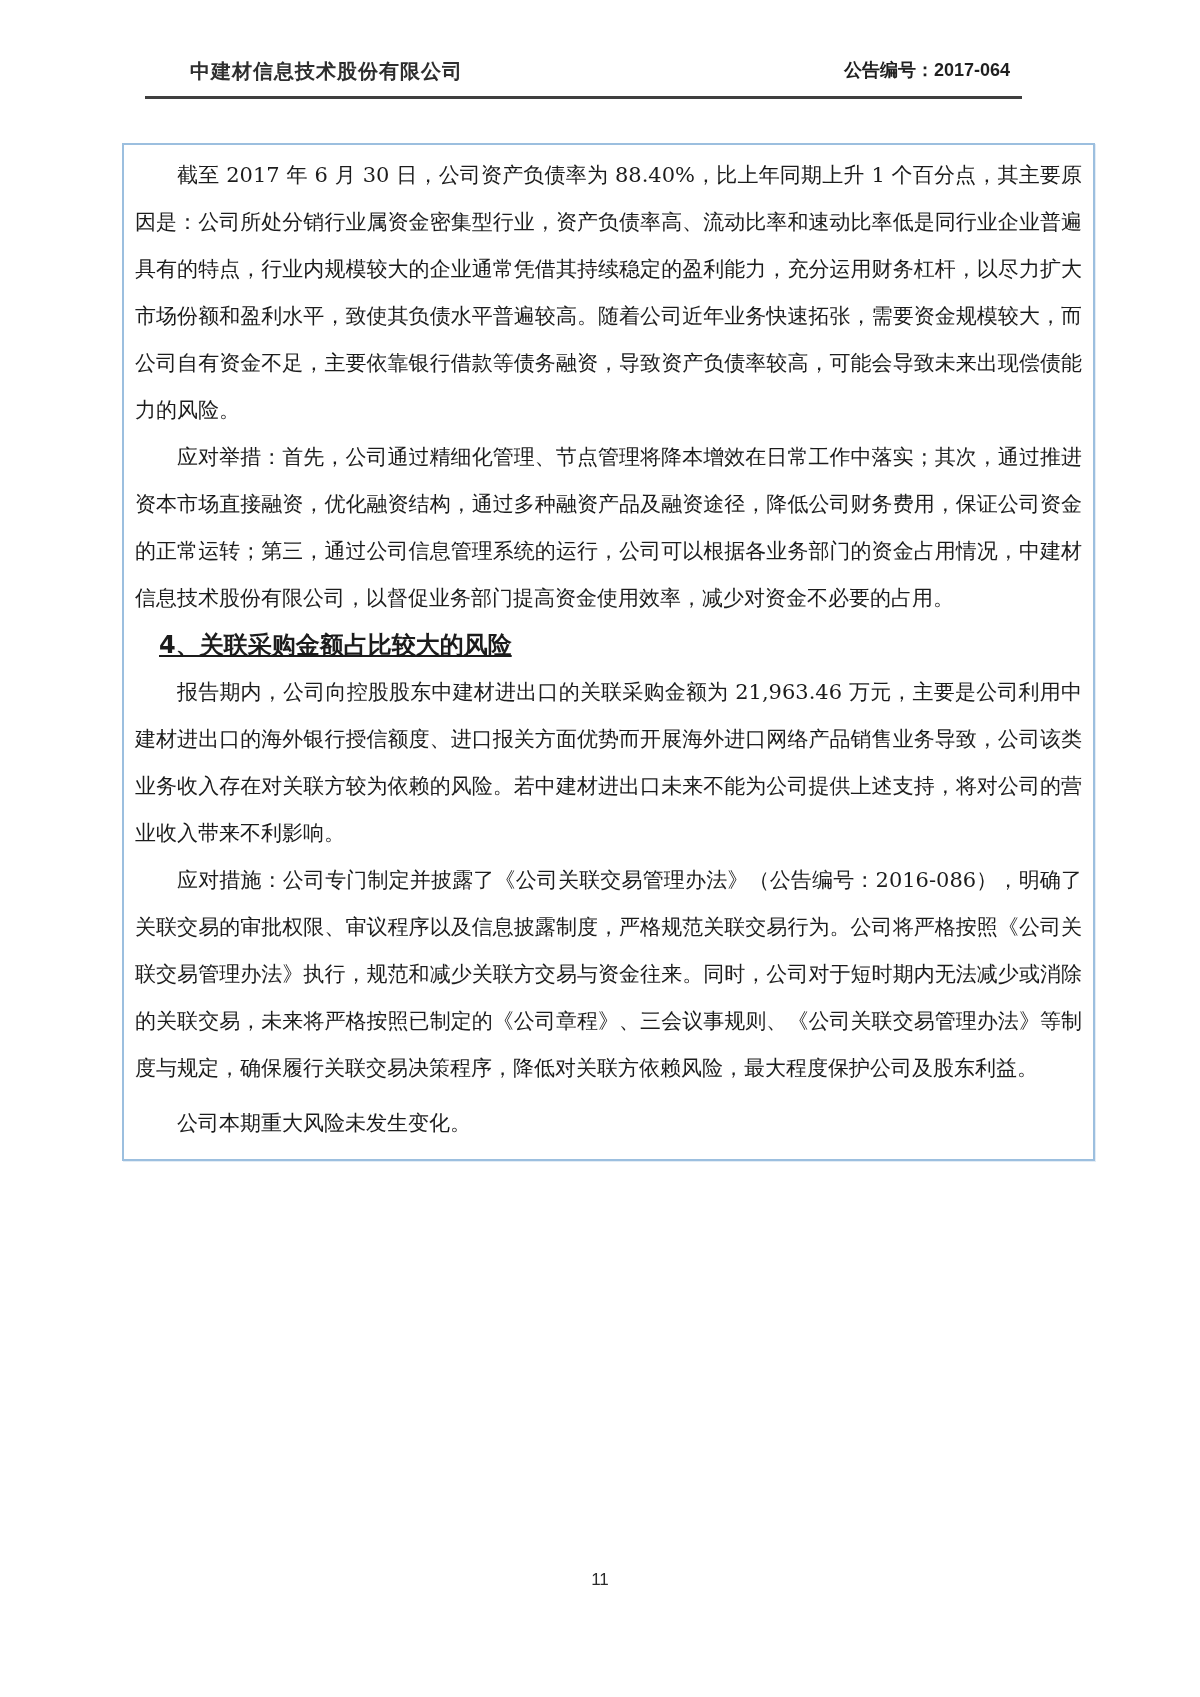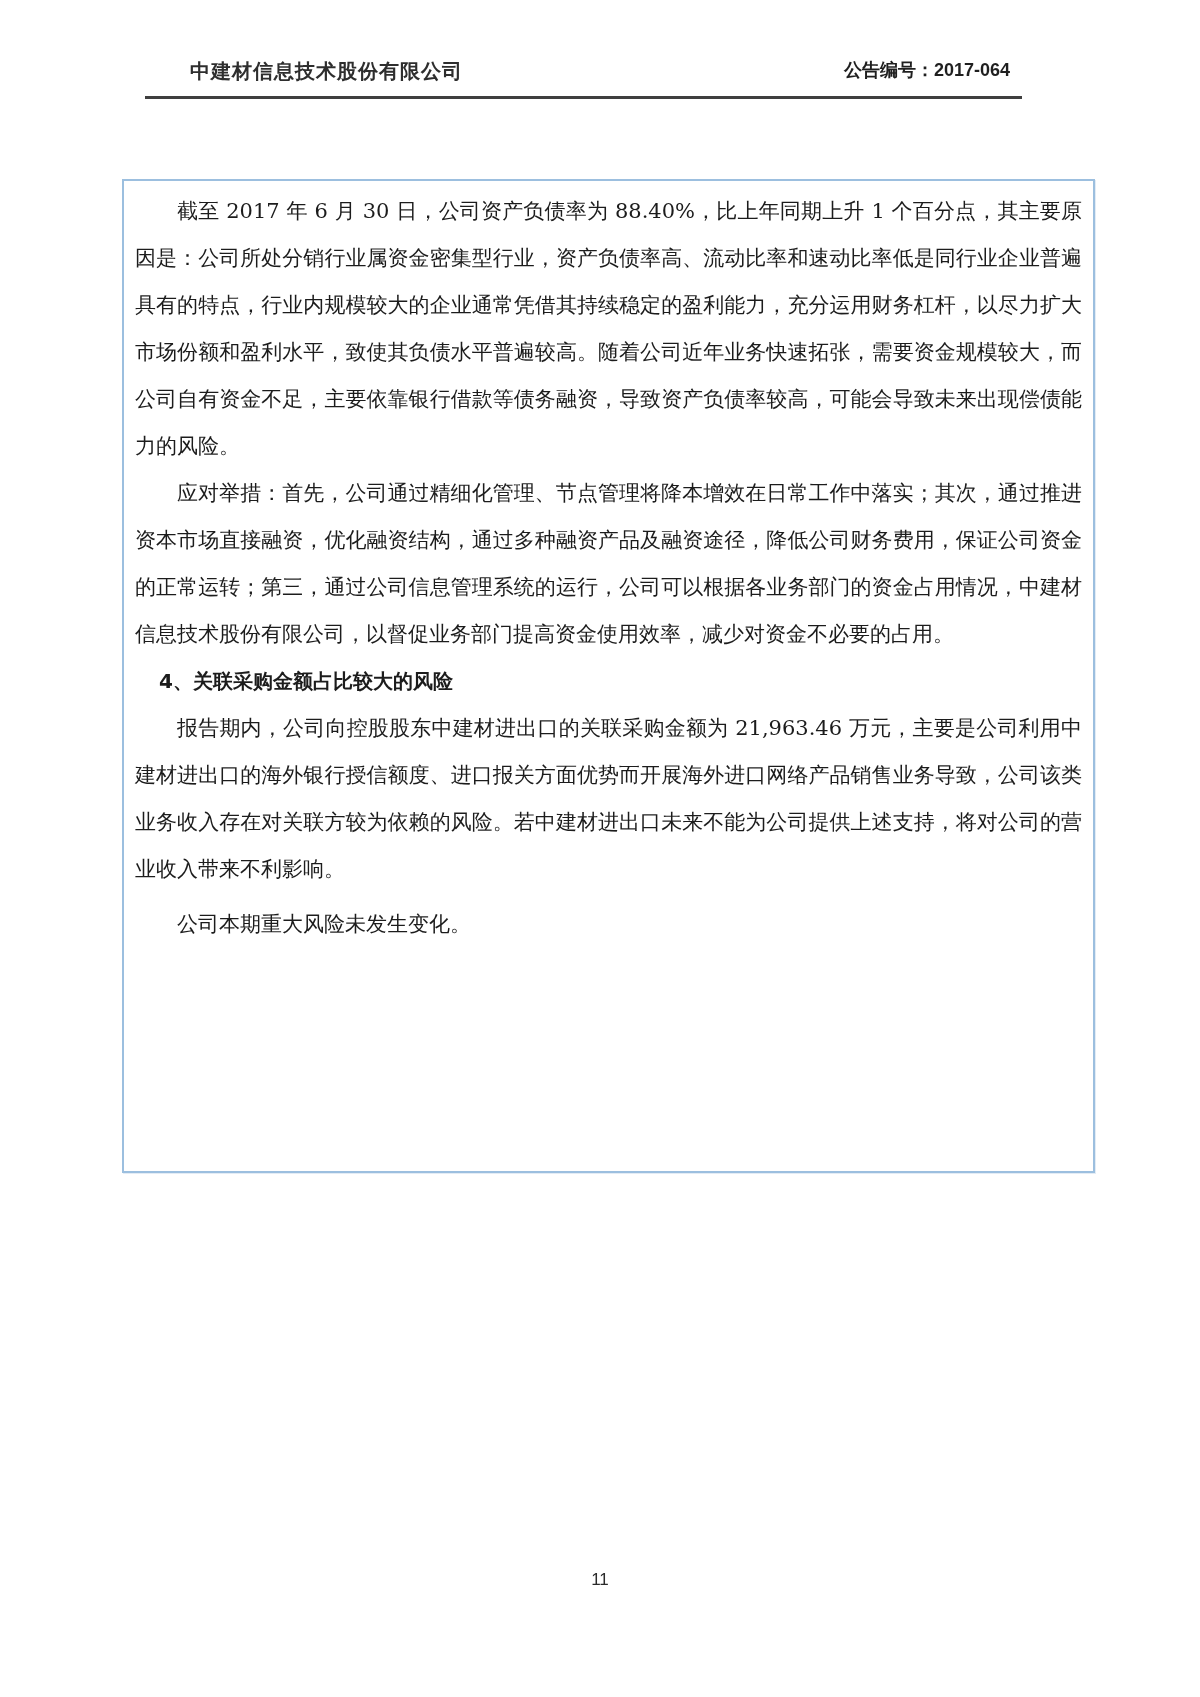--- a/index.html
+++ b/index.html
@@ -47,35 +47,35 @@
   .content-box {
     position: absolute;
     top: 143px;
     left: 122px;
     width: 973px;
     min-height: 994px;
     border: 2px solid #9cbfdf;
     box-shadow: 1px 1px 0 #e3ecf5;
     background: #ffffff;
     padding: 7px 11px 12px 11px;
-    margin-top: 36px;
   }
   .content-box p {
     font-size: 21px;
     line-height: 47px;
     text-align: justify;
     text-justify: inter-ideograph;
     text-indent: 42px;
     color: #1c1c1c;
   }
   .content-box p.section-heading {
     font-weight: 700;
     text-indent: 24px;
     font-family: "DejaVu Sans", "Liberation Sans", sans-serif;
-    font-size: 20px;
+    font-size: 24px;
+    text-decoration: underline;
   }
   .content-box p.last-para { margin-top: 8px; }
 
   
   .page-footer {
     position: absolute;
     top: 1548px;
     left: 0;
     width: 100%;
     text-align: center;
@@ -92,16 +92,17 @@
   <span class="company-name">中建材信息技术股份有限公司</span>
   <span class="announcement-no">公告编号：2017-064</span>
 </div>
 <div class="header-rule"></div>
 
 <div class="content-box">
   <p>截至 2017 年 6 月 30 日，公司资产负债率为 88.40%，比上年同期上升 1 个百分点，其主要原因是：公司所处分销行业属资金密集型行业，资产负债率高、流动比率和速动比率低是同行业企业普遍具有的特点，行业内规模较大的企业通常凭借其持续稳定的盈利能力，充分运用财务杠杆，以尽力扩大市场份额和盈利水平，致使其负债水平普遍较高。随着公司近年业务快速拓张，需要资金规模较大，而公司自有资金不足，主要依靠银行借款等债务融资，导致资产负债率较高，可能会导致未来出现偿债能力的风险。</p>
   <p>应对举措：首先，公司通过精细化管理、节点管理将降本增效在日常工作中落实；其次，通过推进资本市场直接融资，优化融资结构，通过多种融资产品及融资途径，降低公司财务费用，保证公司资金的正常运转；第三，通过公司信息管理系统的运行，公司可以根据各业务部门的资金占用情况，中建材信息技术股份有限公司，以督促业务部门提高资金使用效率，减少对资金不必要的占用。</p>
   <p class="section-heading">4、关联采购金额占比较大的风险</p>
   <p>报告期内，公司向控股股东中建材进出口的关联采购金额为 21,963.46 万元，主要是公司利用中建材进出口的海外银行授信额度、进口报关方面优势而开展海外进口网络产品销售业务导致，公司该类业务收入存在对关联方较为依赖的风险。若中建材进出口未来不能为公司提供上述支持，将对公司的营业收入带来不利影响。</p>
+  <p>应对措施：公司专门制定并披露了《公司关联交易管理办法》（公告编号：2016-086），明确了关联交易的审批权限、审议程序以及信息披露制度，严格规范关联交易行为。公司将严格按照《公司关联交易管理办法》执行，规范和减少关联方交易与资金往来。同时，公司对于短时期内无法减少或消除的关联交易，未来将严格按照已制定的《公司章程》、三会议事规则、《公司关联交易管理办法》等制度与规定，确保履行关联交易决策程序，降低对关联方依赖风险，最大程度保护公司及股东利益。</p>
   <p class="last-para">公司本期重大风险未发生变化。</p>
 </div>
 
 <div class="page-footer">11</div>
 
 </body></html>

